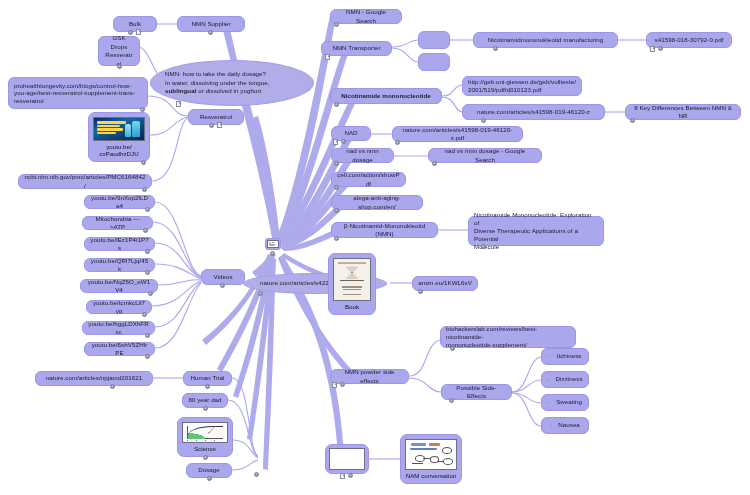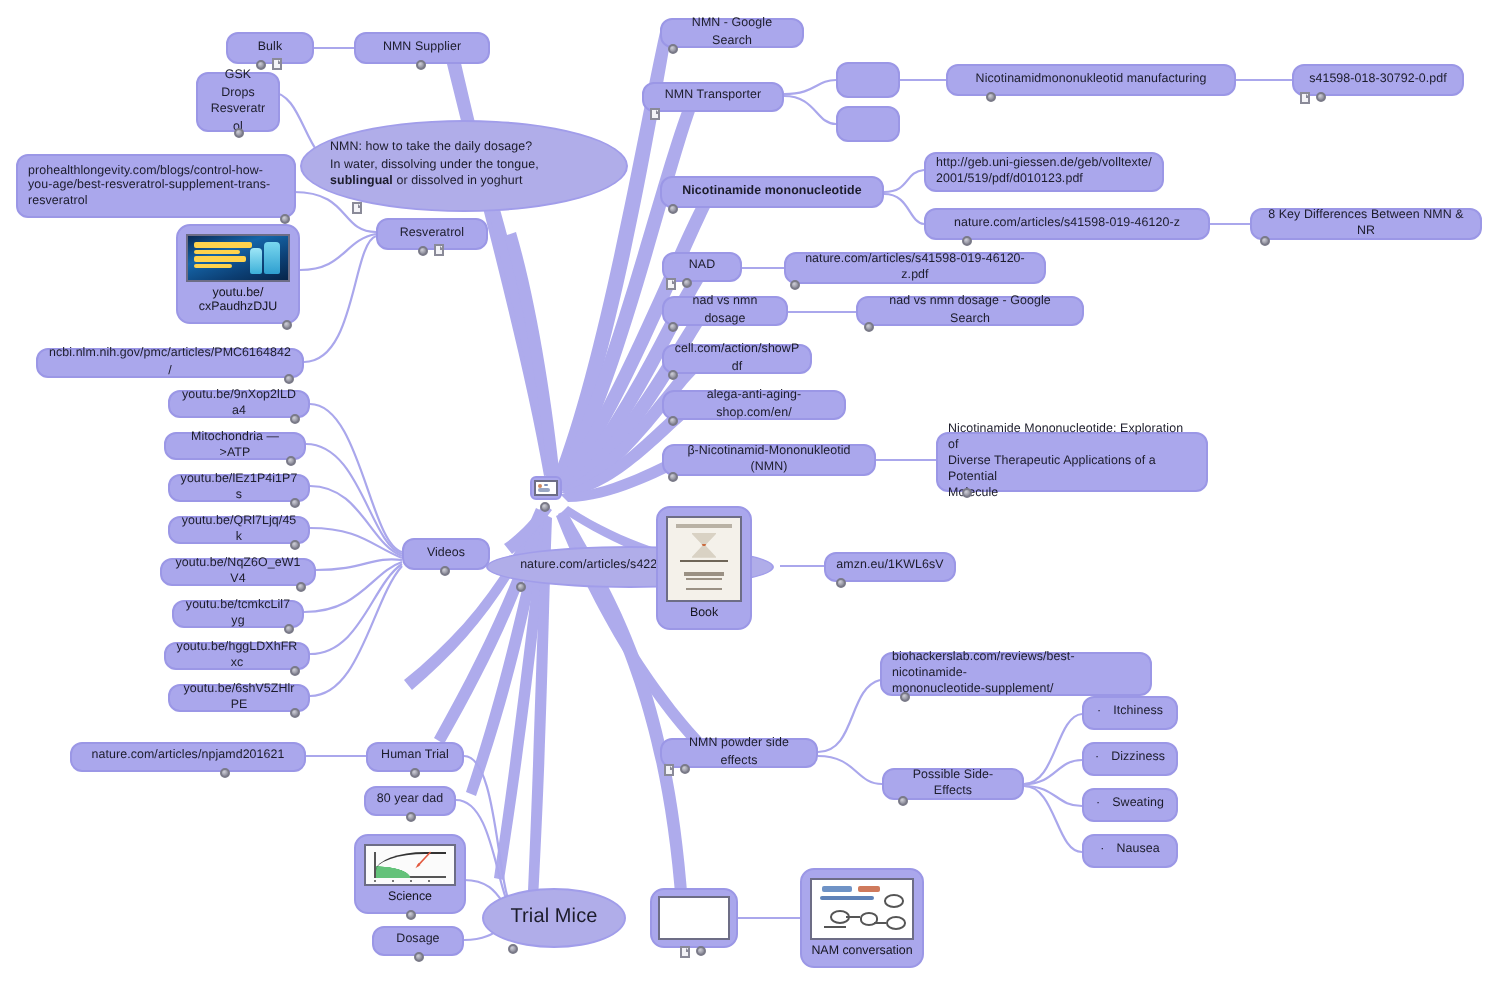--- a/index.html
+++ b/index.html
@@ -332,23 +332,20 @@
     </div>
     <div class="cap">Science</div>
   </div>
   <div class="dot" style="left:203px;top:455px;"></div>
 
   <div class="node" style="left:186px;top:463px;width:46px;height:15px;">
     <span>Dosage</span>
   </div>
   <div class="dot" style="left:207px;top:476px;"></div>
 
-  <div class="node ellipse" style="left:241px;top:444px;width:72px;height:30px;font-size:10px;font-weight:500;">
-    <span>Trial Mice</span>
-  </div>
   <div class="dot" style="left:254px;top:472px;"></div>
 
   <div class="imgnode" style="left:265px;top:238px;width:16px;height:12px;padding:1px;border-radius:3px;">
     <div class="thumb chem" style="border-width:0.5px;">
       <div class="blob" style="left:8%;top:18%;width:26%;height:30%;background:#d08a60;"></div>
       <div class="blob" style="left:42%;top:14%;width:22%;height:26%;background:#7b8fb8;"></div>
       <div class="blob" style="left:14%;top:58%;width:58%;height:22%;background:#9aa7c4;"></div>
     </div>
   </div>
   <div class="dot" style="left:270px;top:251px;"></div>

